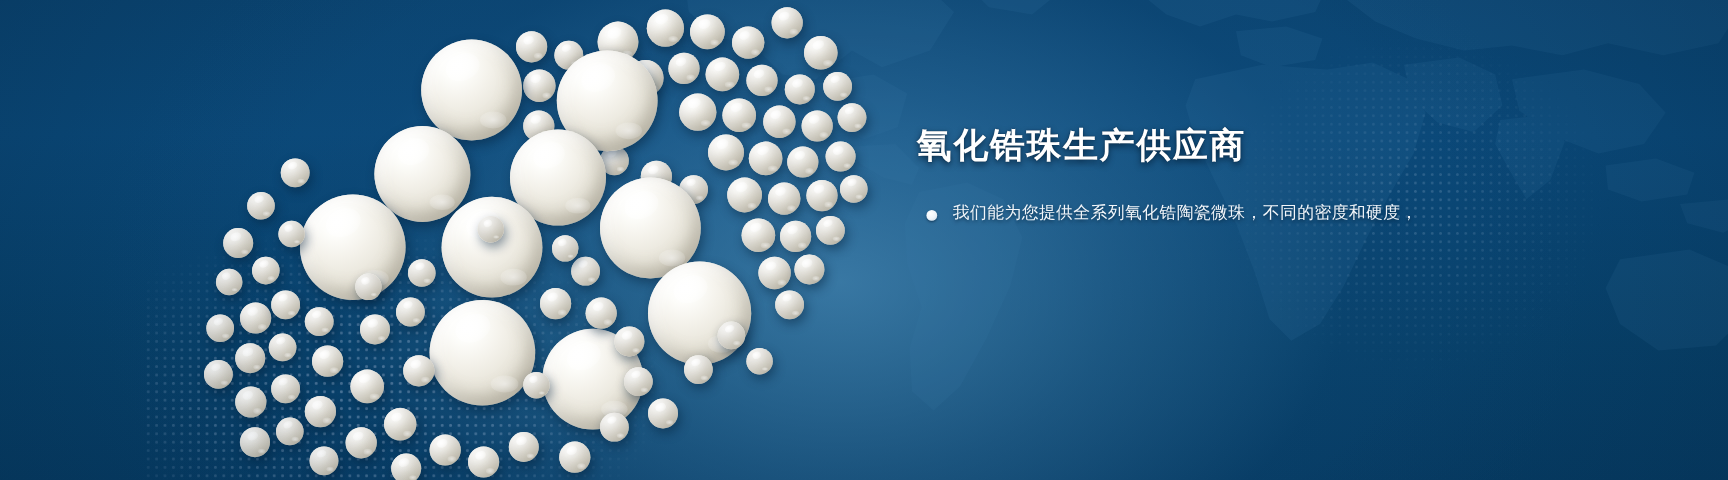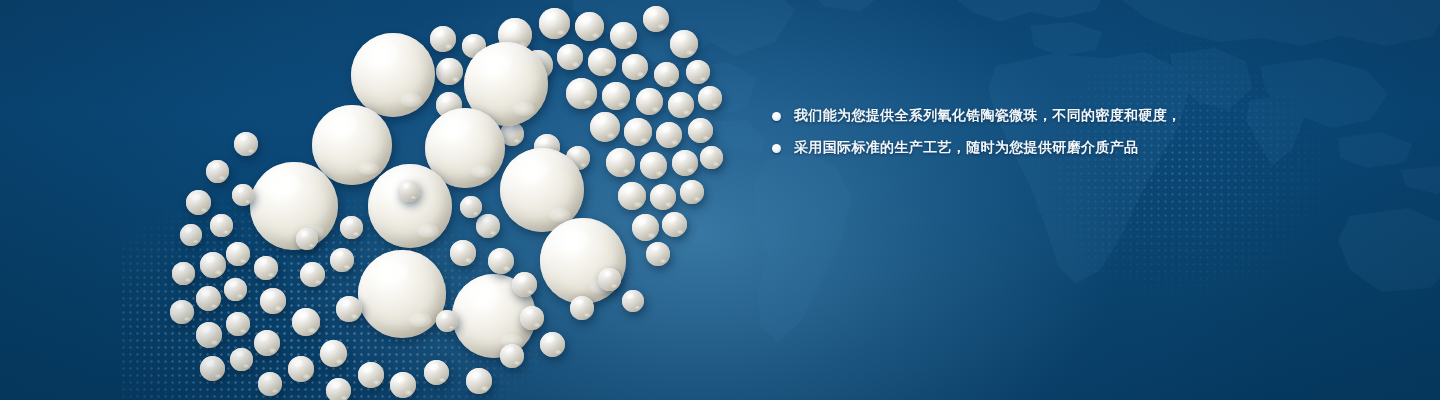--- a/index.html
+++ b/index.html
@@ -101,22 +101,22 @@
   .headline {
     color:#ffffff;
     font-size:29px;
     font-weight:700;
     letter-spacing:1.5px;
     line-height:1.2;
     text-shadow:0 2px 5px rgba(2,26,48,0.75), 0 0 1px rgba(2,26,48,0.9);
     white-space:nowrap;
   }
   .bullets {
+    margin-top:28px;
     list-style:none;
-    font-weight:bold;
   }
   .bullet-row {
     position:relative;
     padding-left:30px;
     margin-bottom:9px;
     color:#f2f6fa;
     font-size:14px;
     line-height:23px;
     letter-spacing:0.35px;
     text-shadow:0 1px 3px rgba(2,26,48,0.6);
@@ -282,30 +282,27 @@
     <div class="bead" style="left:296px;top:228px;width:22px;height:22px;"></div>
     <div class="bead" style="left:570px;top:296px;width:24px;height:24px;"></div>
     <div class="bead" style="left:598px;top:268px;width:23px;height:23px;"></div>
     <div class="bead" style="left:622px;top:290px;width:22px;height:22px;"></div>
   </div>
 
   <div class="bg-vignette"></div>
 
   <div class="content">
 
+    <h1 class="headline">氧化锆珠生产供应商</h1>
 
     <ul class="bullets">
 
       <li class="bullet-row">
         <span class="dot"></span>
         <span class="bullet-text">我们能为您提供全系列氧化锆陶瓷微珠，不同的密度和硬度，</span>
       </li>
 
 
-      <li class="bullet-row">
-        <span class="dot"></span>
-        <span class="bullet-text">采用国际标准的生产工艺，随时为您提供研磨介质产品</span>
-      </li>
 
     </ul>
   </div>
 
 </div>
 
 </body></html>

